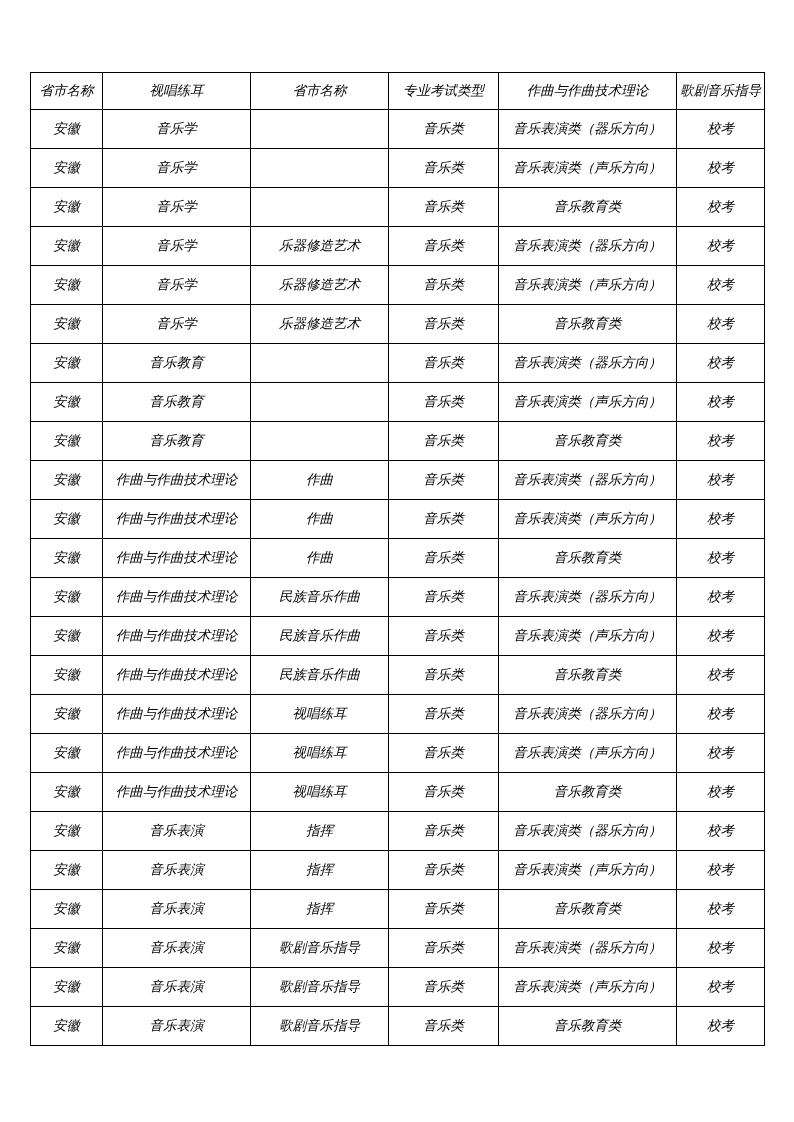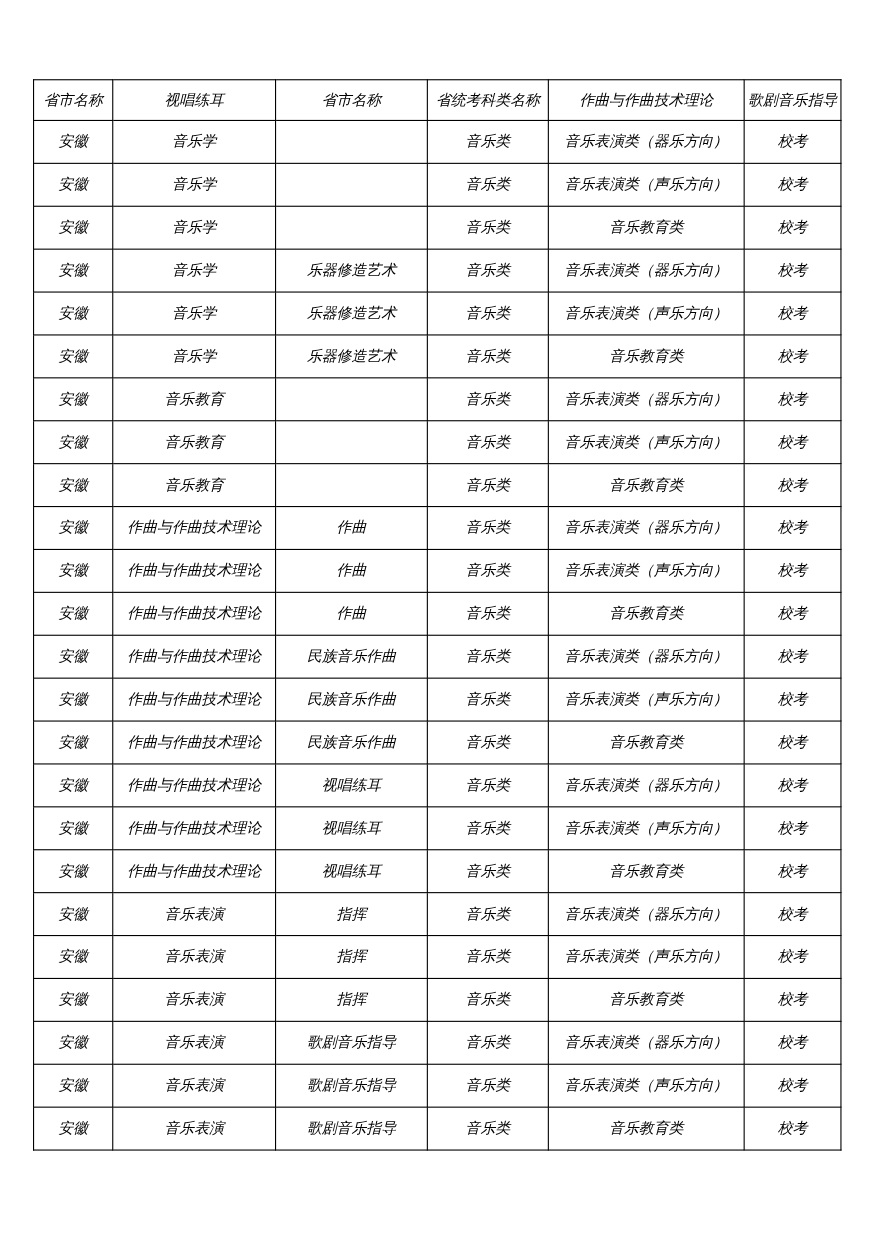--- a/index.html
+++ b/index.html
@@ -62,21 +62,21 @@
         <col class="c2">
         <col class="c3">
         <col class="c4">
         <col class="c5">
     </colgroup>
     <thead>
       <tr>
         <th>省市名称</th>
         <th>视唱练耳</th>
         <th>省市名称</th>
-        <th>省统考科类名称</th>
+        <th>专业考试类型</th>
         <th>作曲与作曲技术理论</th>
         <th>歌剧音乐指导</th>
       </tr>
     </thead>
     <tbody>
         <tr>
           <td>安徽</td>
           <td>音乐学</td>
           <td></td>
           <td>音乐类</td>

